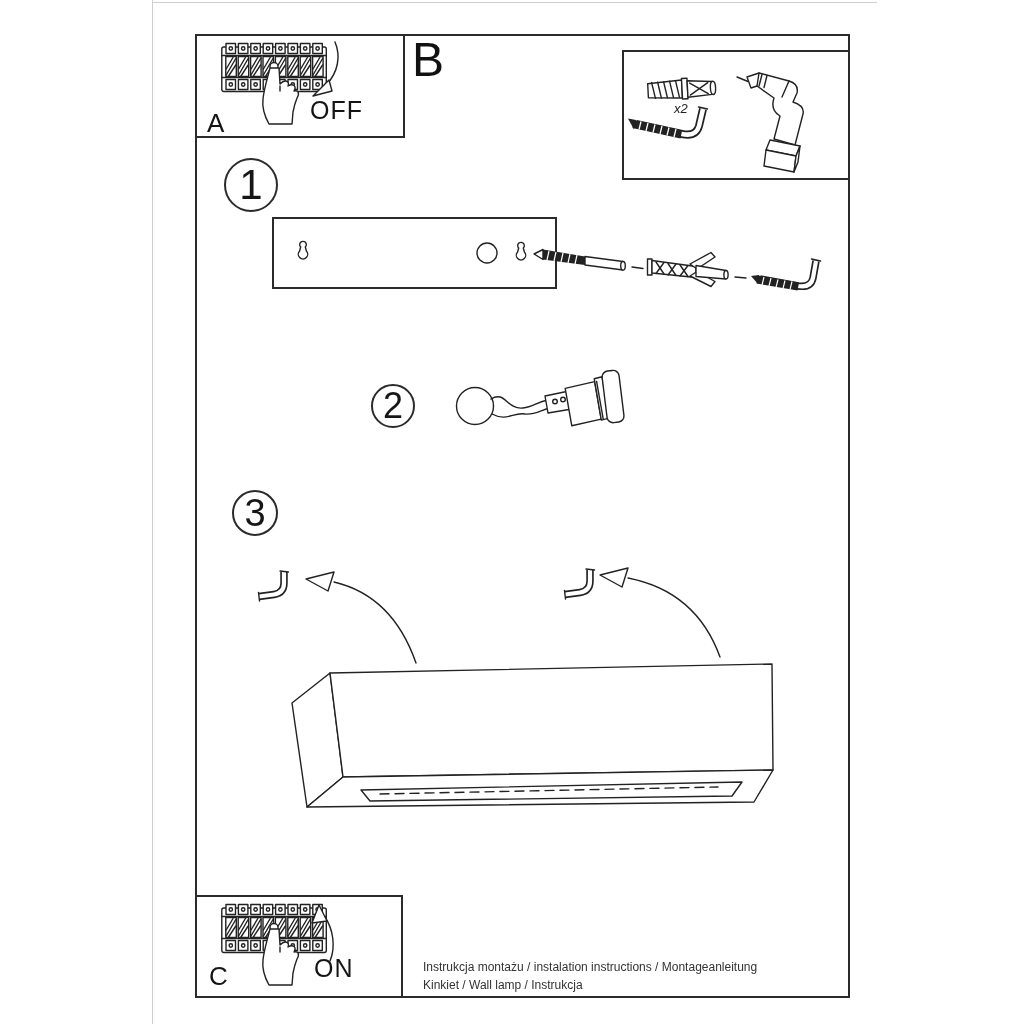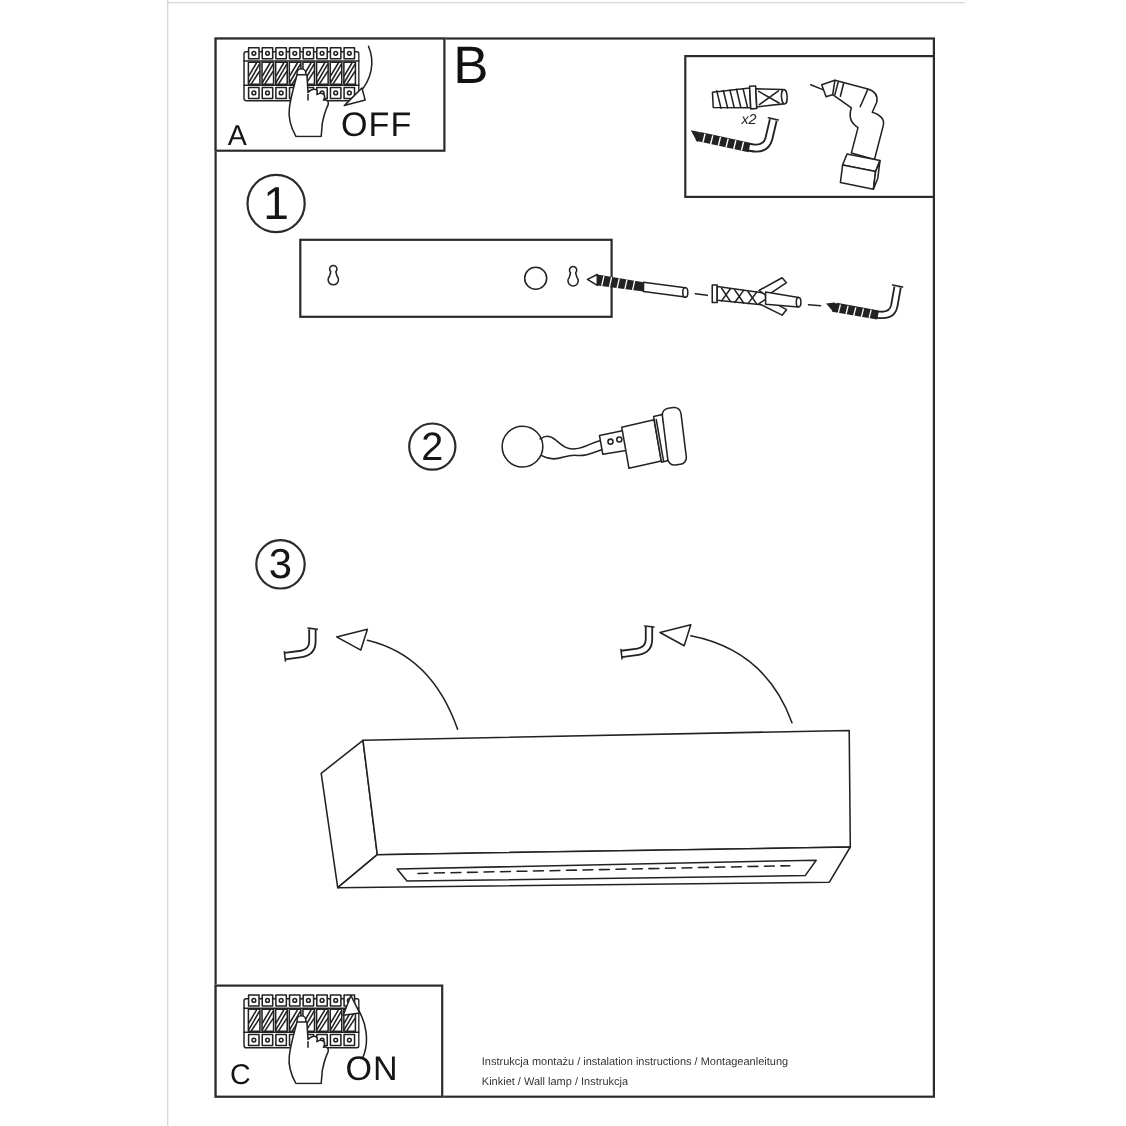--- a/index.html
+++ b/index.html
@@ -3,26 +3,26 @@
 <meta charset="utf-8">
 <style>
   html,body{margin:0;padding:0;background:#ffffff;}
   .sheet{position:relative;width:1024px;height:1024px;background:#ffffff;
          font-family:"Liberation Sans",sans-serif;color:#1f1f1f;overflow:hidden;}
   .abs{position:absolute;}
   .edge{position:absolute;background:#cfcfcf;}
   .frame{position:absolute;border:2px solid #2b2b2b;box-sizing:border-box;background:#ffffff;}
   .panelbox{position:absolute;border:2px solid #2b2b2b;box-sizing:border-box;background:#fff;}
   .corner-label{position:absolute;font-size:26px;line-height:1;color:#151515;}
-  .state-label{position:absolute;font-size:31px;line-height:1;letter-spacing:1px;color:#151515;}
+  .state-label{position:absolute;font-size:25px;line-height:1;letter-spacing:1px;color:#151515;}
   .big-letter{position:absolute;font-size:48px;line-height:1;color:#111;}
   .step-circle{position:absolute;border:2px solid #2b2b2b;border-radius:50%;box-sizing:border-box;
                background:#fff;display:flex;align-items:center;justify-content:center;color:#161616;}
   .qty{position:absolute;font-style:italic;font-size:13px;color:#222;line-height:1;}
-  .footer-line{position:absolute;font-size:10px;line-height:1.35;color:#333;white-space:nowrap;margin-left:15px;}
+  .footer-line{position:absolute;font-size:12px;line-height:1.35;color:#333;white-space:nowrap;}
   svg{display:block;overflow:visible;}
   .ink{stroke:#222;fill:none;stroke-width:1.4;stroke-linejoin:round;stroke-linecap:round;}
   .inkw{stroke:#222;fill:#fff;stroke-width:1.4;stroke-linejoin:round;}
 </style>
 </head>
 <body>
 
 <div class="sheet">
 
   <div class="edge" style="left:152px;top:0;width:1px;height:1024px;"></div>

